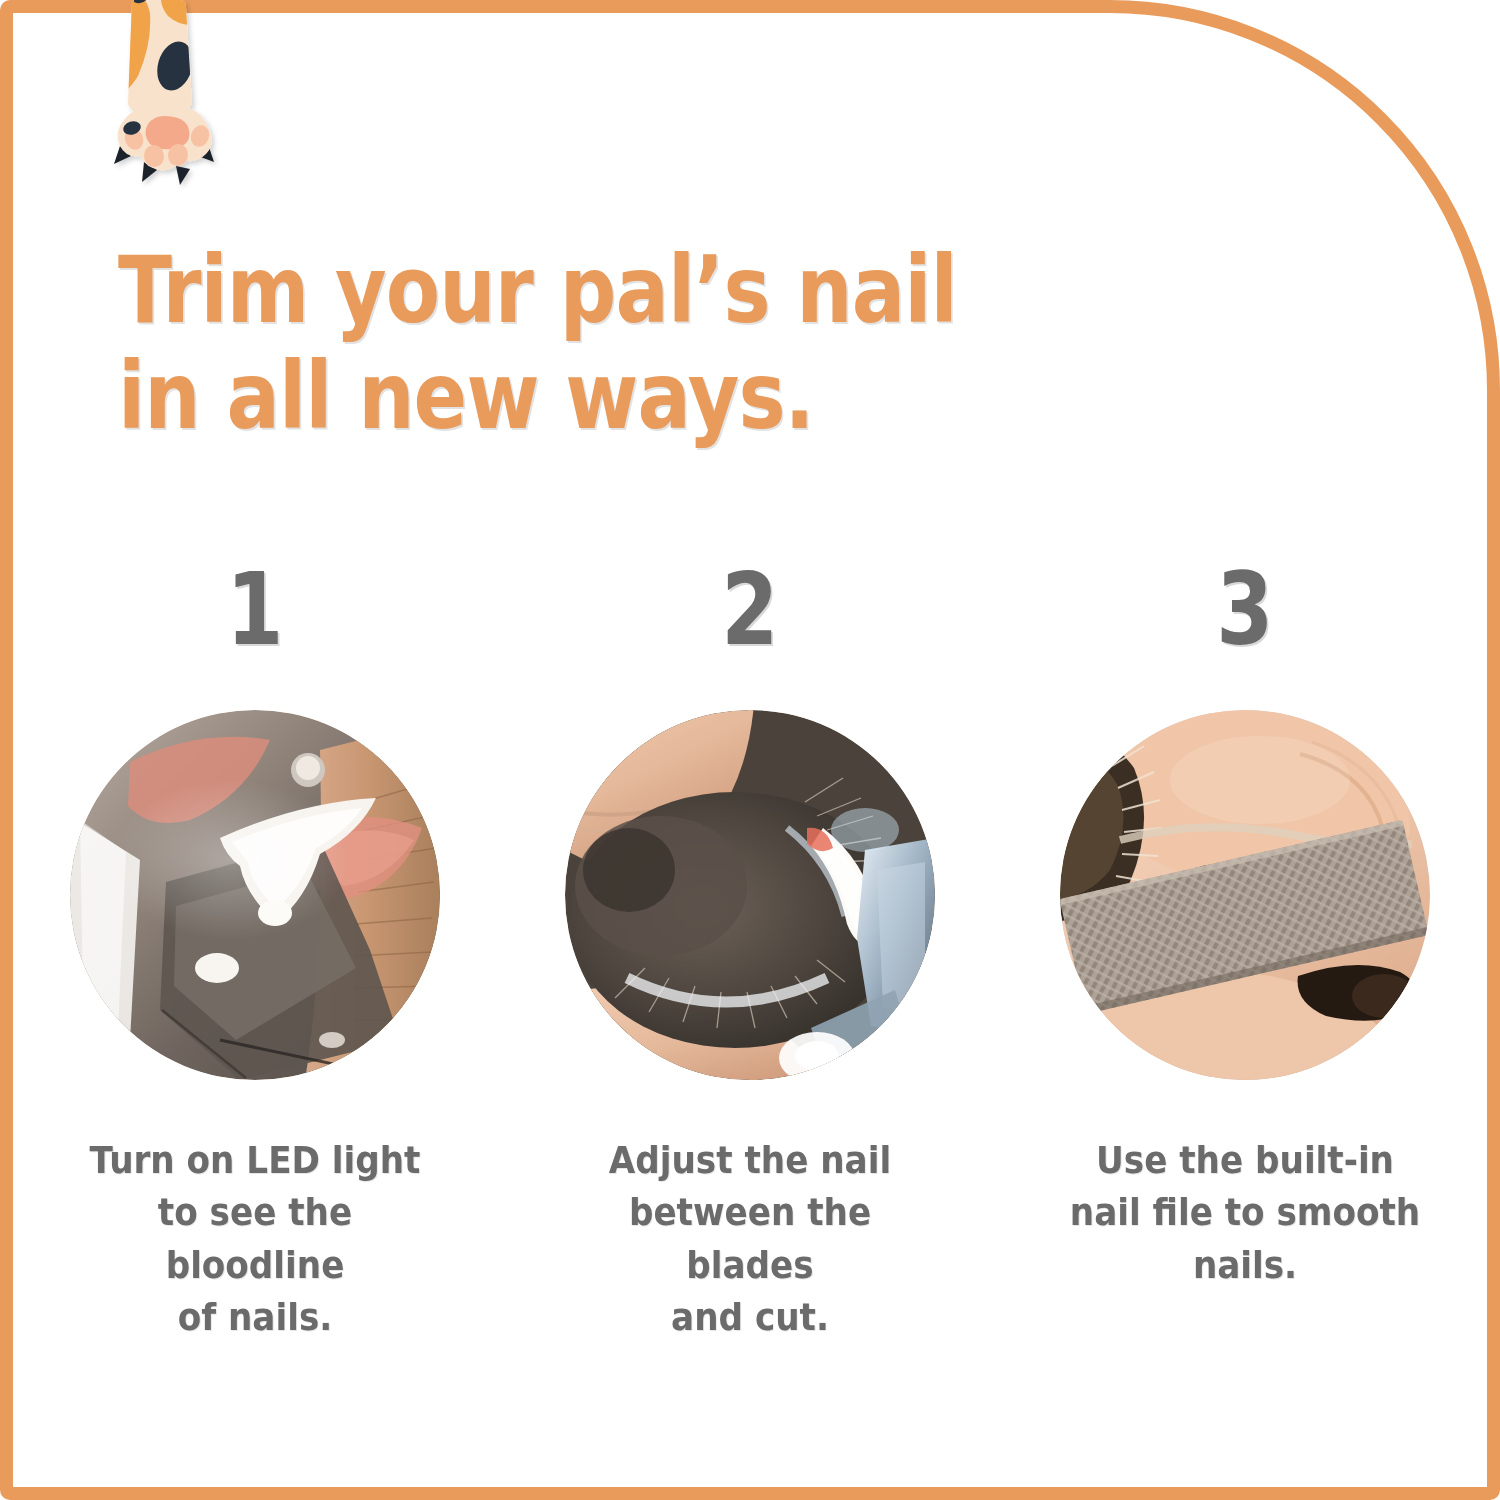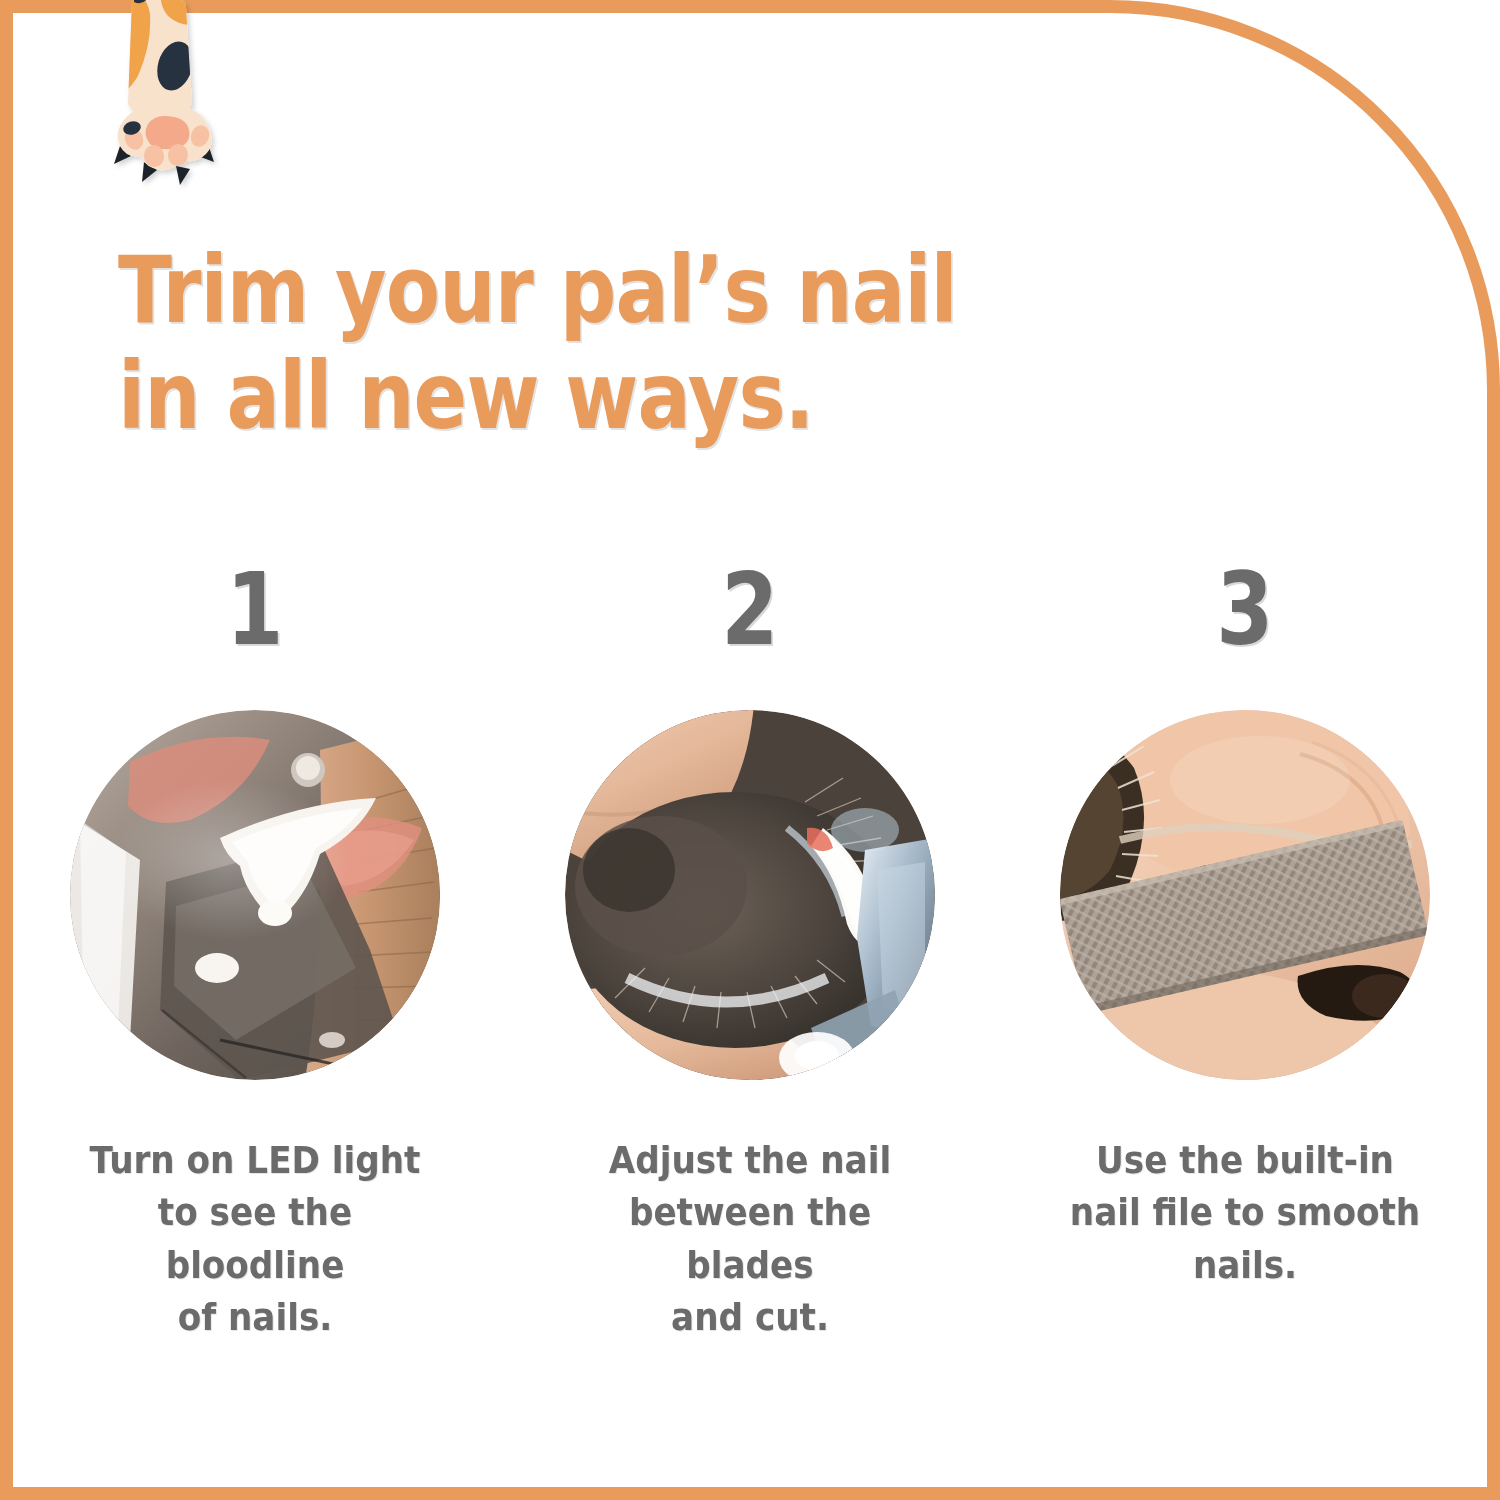--- a/index.html
+++ b/index.html
@@ -7,20 +7,21 @@
     padding: 0;
     background: #ffffff;
   }
   #page {
     position: relative;
     width: 1500px;
     height: 1500px;
     background: #ffffff;
     overflow: hidden;
     font-family: "Liberation Sans", sans-serif;
+    border-radius: 10px;
   }
 
   
   .frame {
     position: absolute;
     left: 0; top: 0;
     width: 1500px; height: 1500px;
     box-sizing: border-box;
     border: 13px solid #e99b5c;
     border-top-right-radius: 390px;

